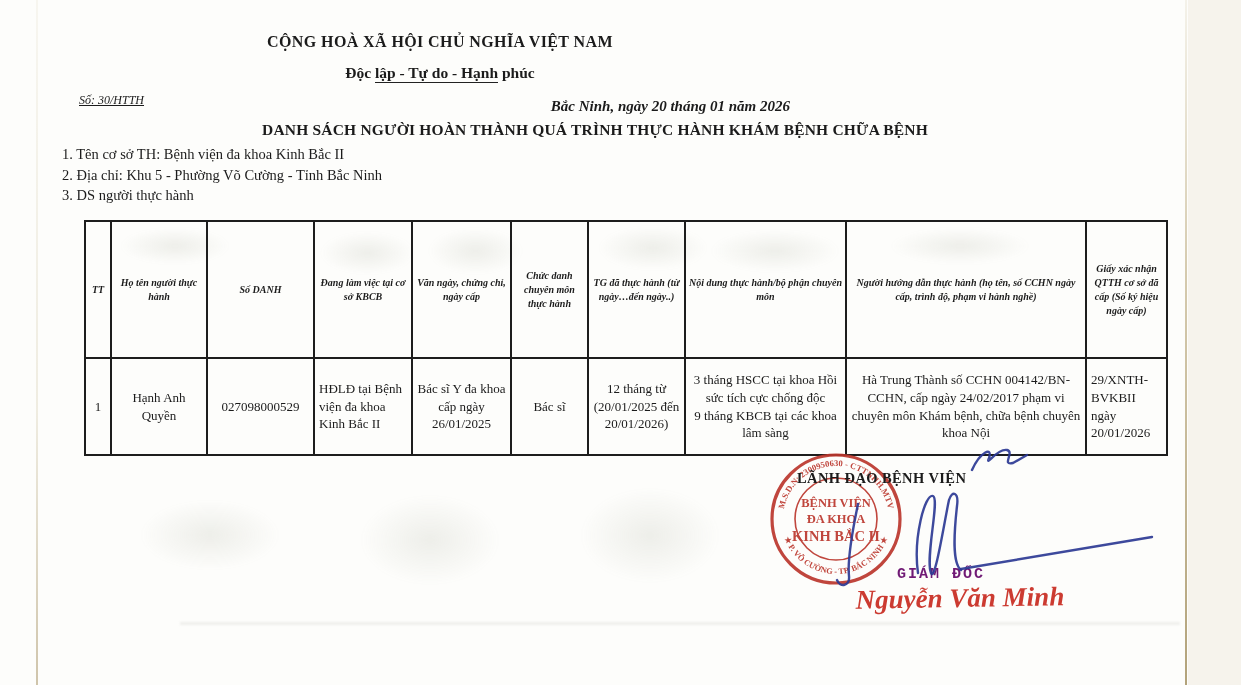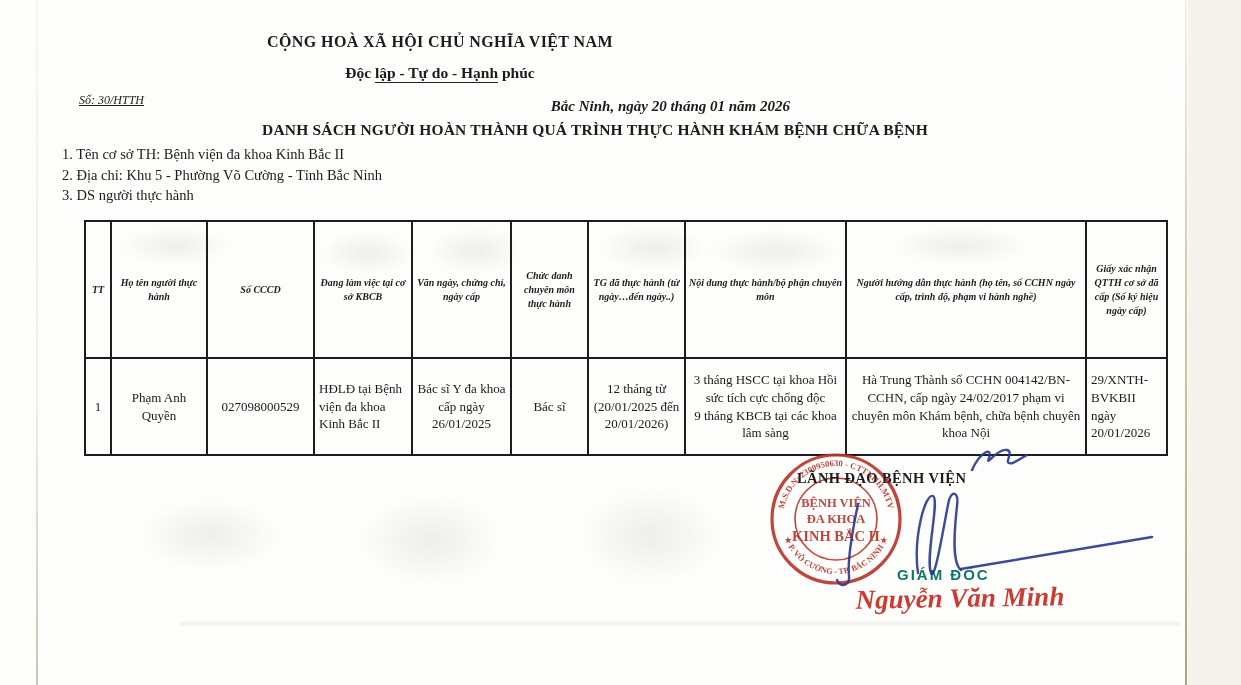--- a/index.html
+++ b/index.html
@@ -54,22 +54,22 @@
   }
   td.al{text-align:left;}
   td.pre{white-space:pre-line;margin-top:20px;}
 
   
   .leader-label{position:absolute;left:797px;top:470px;font-size:14.5px;font-weight:bold;letter-spacing:.4px;white-space:nowrap;z-index:4;}
   .seal{position:absolute;left:768px;top:451px;width:136px;height:136px;z-index:2;opacity:.92;}
   .seal text{fill:#bb372d;font-family:"Liberation Serif","DejaVu Serif",serif;font-weight:bold;}
   .sig-svg{position:absolute;left:735px;top:438px;width:430px;height:185px;z-index:5;}
   .sig-svg path{fill:none;stroke:#2c3a94;stroke-width:2.4;stroke-linecap:round;stroke-linejoin:round;opacity:.92;}
-  .director-label{position:absolute;left:897px;top:566px;font-size:15px;font-weight:bold;color:#0f766e;
-    font-family:Liberation Sans, sans-serif;letter-spacing:2px;z-index:3;white-space:nowrap;}
+  .director-label{position:absolute;left:897px;top:566px;font-size:15px;font-weight:bold;color:#701a75;
+    font-family:Liberation Mono, monospace;letter-spacing:2px;z-index:3;white-space:nowrap;}
   .director-name{position:absolute;left:845px;top:583px;width:230px;text-align:center;
     font-size:27px;font-style:italic;font-weight:bold;color:#cc3b31;z-index:3;white-space:nowrap;
     transform:rotate(-1deg);}
 </style>
 </head>
 <body>
 
 <div class="page">
 
   <div class="edge-right-area"></div>
@@ -111,32 +111,32 @@
         <col style="width:77px">
         <col style="width:97px">
         <col style="width:161px">
       <col style="width:240px">
         <col style="width:81px">
     </colgroup>
     <tbody>
         <tr>
       <th>TT</th>
       <th>Họ tên người thực hành</th>
-      <th>Số CCCD</th>
+      <th>Số DANH</th>
       <th>Đang làm việc tại cơ sở KBCB</th>
       <th>Văn ngày, chứng chỉ, ngày cấp</th>
       <th>Chức danh chuyên môn thực hành</th>
       <th>TG đã thực hành (từ ngày…đến ngày..)</th>
       <th>Nội dung thực hành/bộ phận chuyên môn</th>
       <th>Người hướng dẫn thực hành (họ tên, số CCHN ngày cấp, trình độ, phạm vi hành nghề)</th>
       <th>Giấy xác nhận QTTH cơ sở đã cấp (Số ký hiệu ngày cấp)</th>
     </tr>
     <tr>
       <td>1</td>
-      <td>Phạm Anh Quyền</td>
+      <td>Hạnh Anh Quyền</td>
       <td>027098000529</td>
       <td class="al">HĐLĐ tại Bệnh viện đa khoa Kinh Bắc II</td>
       <td>Bác sĩ Y đa khoa cấp ngày 26/01/2025</td>
       <td>Bác sĩ</td>
       <td>12 tháng từ (20/01/2025 đến 20/01/2026)</td>
       <td class="pre">3 tháng HSCC tại khoa Hồi sức tích cực chống độc
 9 tháng KBCB tại các khoa lâm sàng</td>
       <td>Hà Trung Thành số CCHN 004142/BN-CCHN, cấp ngày 24/02/2017 phạm vi chuyên môn  Khám bệnh, chữa bệnh chuyên khoa Nội</td>
       <td class="al">29/XNTH-BVKBII ngày 20/01/2026</td>
     </tr>

